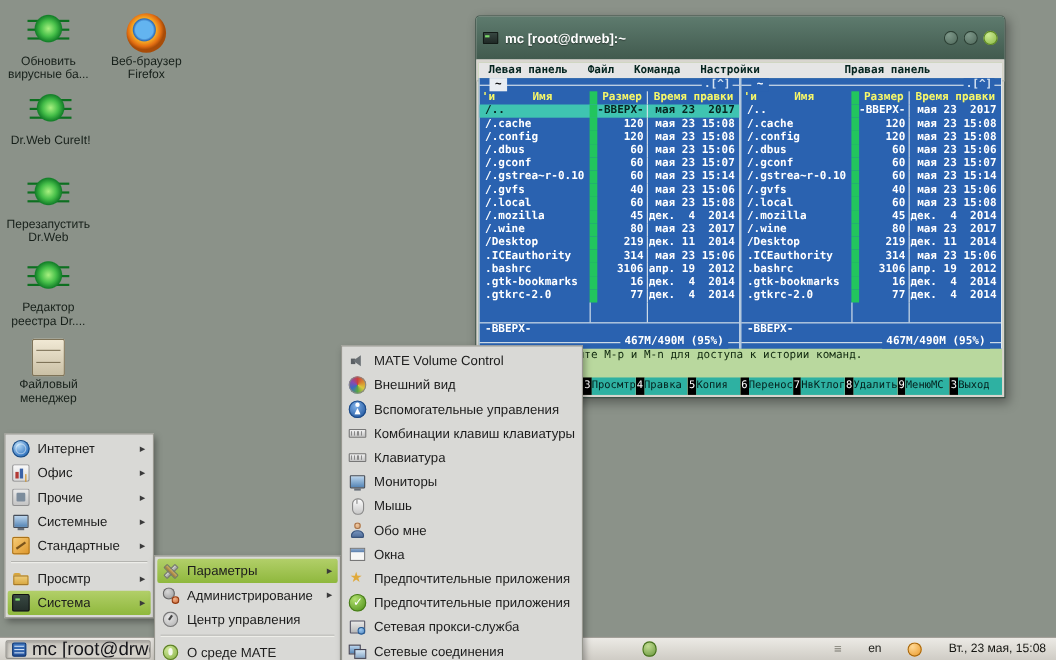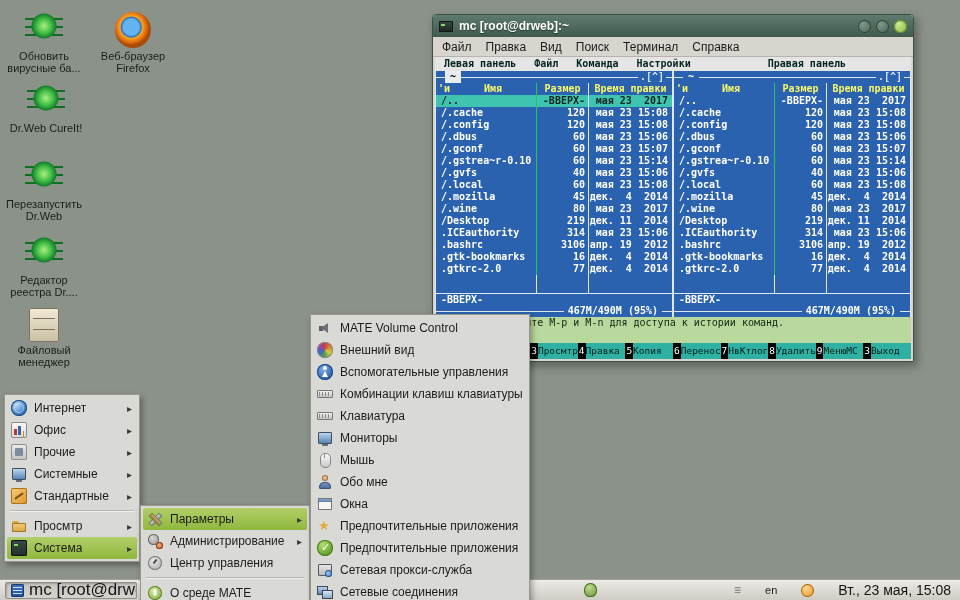--- a/index.html
+++ b/index.html
@@ -18,21 +18,21 @@
       background-repeat:no-repeat}
   .dic-firefox{width:36px;height:36px;border-radius:50%;
       background:radial-gradient(circle at 45% 42%,#63b4f0 0 8px,#2e6db8 10px,#f5a623 11px,#e46f12 15px,#a84c08 18px)}
   .dic-cabinet{width:30px;height:34px;border-radius:2px;position:relative;
       background:linear-gradient(#f2ead6,#c9bfa4);box-shadow:inset 0 0 0 1px #7e7358}
   .dic-cabinet::before{content:"";position:absolute;left:4px;right:4px;top:10px;height:1px;background:#7e7358;box-shadow:0 11px 0 #7e7358}
 
   
   .window{position:absolute;left:432px;top:14px;width:482px;height:348px;z-index:10;
       background:#d8d5cf;border:1px solid #3c5248;border-radius:4px 4px 0 0;box-shadow:3px 4px 10px rgba(0,0,0,.35)}
-  .titlebar{height:22px;display:flex;align-items:center;gap:6px;padding:0 6px;
+  .titlebar{height:39px;display:flex;align-items:center;gap:6px;padding:0 6px;
       background:linear-gradient(#5e7b6e,#415a4e);border-radius:3px 3px 0 0}
   .titleicon{width:14px;height:11px;background:linear-gradient(#3a4a44,#1d2623);box-shadow:inset 0 0 0 1px #121a16;border-radius:1px;position:relative}
   .titleicon::before{content:"";position:absolute;left:2px;top:3px;width:4px;height:2px;background:#7ddc6a}
   .title{color:#fff;font-weight:bold;font-size:12px;text-shadow:0 1px 1px rgba(0,0,0,.45)}
   .wbtns{margin-left:auto;display:flex;align-items:center}
   .wbtn{width:13px;height:13px;border-radius:50%;margin-left:5px}
   .wbtn.min,.wbtn.max{background:radial-gradient(circle at 35% 30%,#7e988a,#4a6355);box-shadow:inset 0 0 0 1px #2c4035}
   .wbtn.close{background:radial-gradient(circle at 35% 30%,#cdeb93,#82b23c);box-shadow:inset 0 0 0 1px #5c8525}
   .gtkmenubar{height:20px;display:flex;align-items:center;background:#d8d5cf;border-bottom:1px solid #b6b3ac;font-size:12px;color:#1b1b1b;padding-left:2px}
   .gmi{padding:2px 7px}
@@ -45,21 +45,21 @@
   .panels{height:246px;flex:none;display:flex}
   .panel{flex:1;display:flex;flex-direction:column;position:relative;background:#2a62b0;
       border-left:1px solid #dfe8ee;border-right:1px solid #dfe8ee}
   .ptop,.pbot{height:12px;flex:none;position:relative}
   .ptop::before,.pbot::before{content:"";position:absolute;left:0;right:0;top:6px;height:1px;background:#dfe8ee}
   .ptab{position:absolute;left:9px;top:0;height:12px;line-height:12px;padding:0 5px;font:bold 10px "DejaVu Sans Mono",monospace;background:#2a62b0;color:#fff;z-index:1}
   .ptab.act{background:#e9edf2;color:#000}
   .pcorner{position:absolute;right:6px;top:0;height:12px;line-height:12px;background:#2a62b0;color:#d5e3f2;font:bold 10px "DejaVu Sans Mono",monospace;z-index:1;padding:0 2px}
   .prow{display:flex;height:12px;line-height:12px;flex:none;font:bold 10px "DejaVu Sans Mono",monospace;color:#fff;white-space:pre}
   .c-name{width:100px;padding-left:5px;overflow:hidden}
-  .c-size{width:52px;text-align:right;padding-right:3px;border-left:1px solid #22c55e;overflow:hidden}
+  .c-size{width:52px;text-align:right;padding-right:3px;border-left:7px solid #22c55e;overflow:hidden}
   .c-date{flex:1;text-align:right;padding-right:4px;border-left:1px solid #dfe8ee;overflow:hidden}
   .hdr,.hdr span{color:#f8f868}
   .hdr .c-name{display:flex;padding-left:2px}
   .hsort{flex:none}
   .hnm{flex:1;text-align:center}
   .hdr .c-size,.hdr .c-date{text-align:center;padding:0}
   .sel{background:#3fc4b1}
   .sel span{color:#07241f}
   .pfill{flex:1;display:flex}
   .pfill span{display:block;height:100%}
@@ -142,21 +142,21 @@
       background:linear-gradient(#c9c6bf,#d6d3cc);border:1px solid #92908a;border-radius:2px;box-shadow:inset 1px 1px 2px rgba(0,0,0,.22);overflow:hidden;white-space:nowrap}
   .mcic{width:13px;height:13px;flex:0 0 13px;border-radius:2px;background:linear-gradient(#3c76c0,#24509a);box-shadow:inset 0 0 0 1px #16396e;position:relative}
   .mcic::before{content:"";position:absolute;left:2px;top:3px;width:9px;height:1px;background:#cfe0f4;box-shadow:0 3px 0 #cfe0f4,0 6px 0 #cfe0f4}
   .gecko{position:absolute;left:584px;top:3px;width:13px;height:14px;border-radius:50% 50% 45% 45%;
       background:radial-gradient(circle at 40% 32%,#c2dc92,#5f8f33);box-shadow:inset 0 0 0 1px #47701f}
   .tray{margin-left:auto;display:flex;align-items:center;gap:24px;padding-right:4px}
   .grip{color:#7a786f;font-size:12px}
   .grip::before{content:"≡"}
   .kbd{font-size:11px;color:#22221e}
   .upicon{width:13px;height:13px;border-radius:50%;background:radial-gradient(circle at 35% 30%,#ffd894,#e8921e);box-shadow:inset 0 0 0 1px #a5660e}
-  .clock{font-size:14px;color:#141410;white-space:nowrap}
+  .clock{font-size:11px;color:#141410;white-space:nowrap}
 </style>
 </head>
 <body>
 
 <div id="desktop-icons">
     <div class="dicon" style="left: 0px; top: 12px;">
       <span class="dic dic-drweb"></span>
       <div class="dlabel">Обновить вирусные ба...</div>
     </div>
     <div class="dicon" style="left: 89px; top: 12px;">

